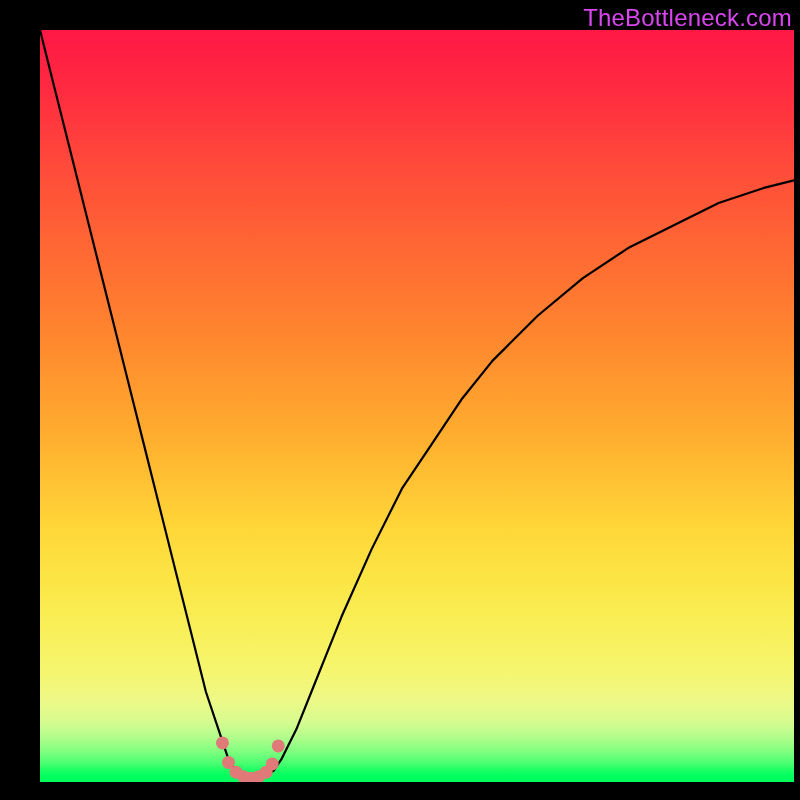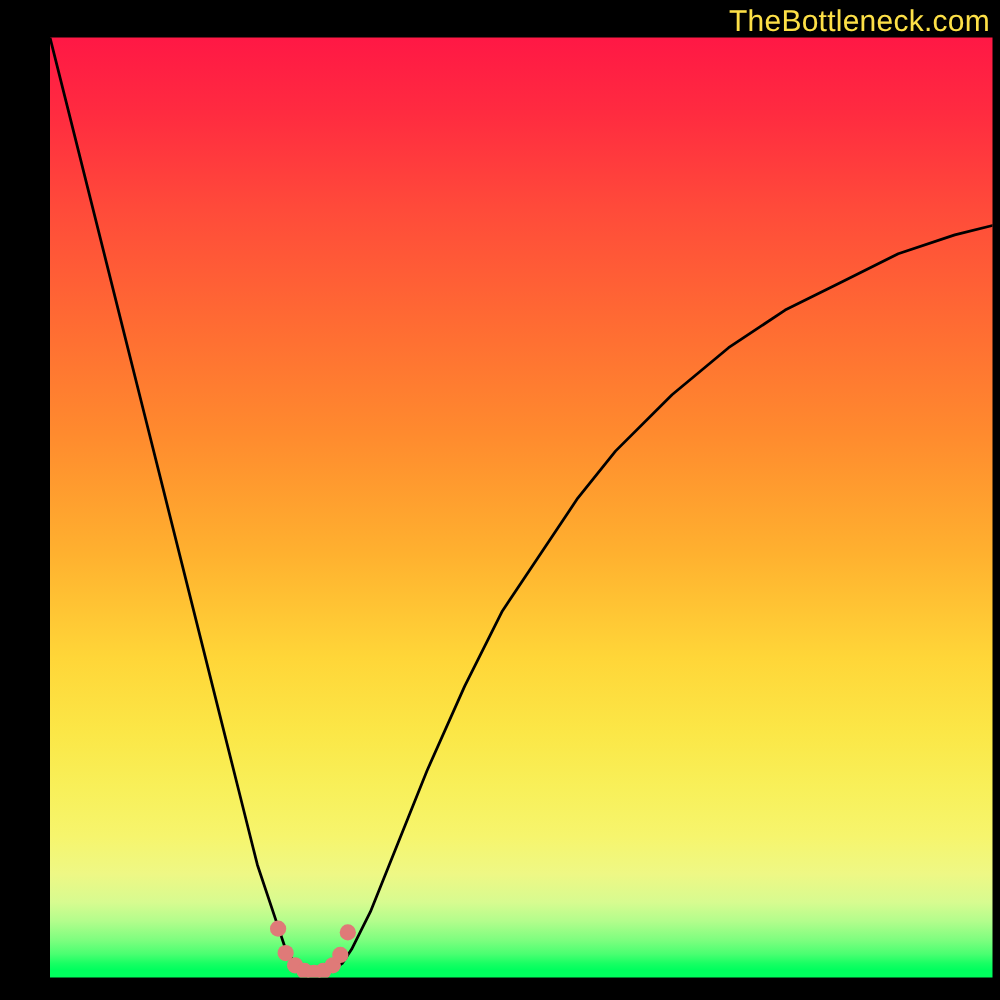--- a/index.html
+++ b/index.html
@@ -43,21 +43,21 @@
       #4aff71 97.5%,
       #18ff63 98.5%,
       #00ff5e 99.2%,
       #00ff5e 100%
     );
   }
   .watermark {
     position: absolute;
     top: 4px;
     right: 8px;
-    color: #fde047;
+    color: #d946ef;
     font-size: 24px;
     font-weight: 500;
     letter-spacing: 0.2px;
     user-select: none;
   }
   svg.curve {
     position: absolute;
     left: 0;
     top: 0;
     width: 754px;

